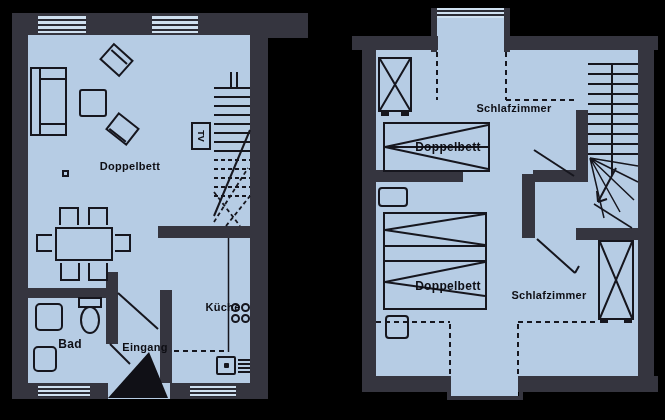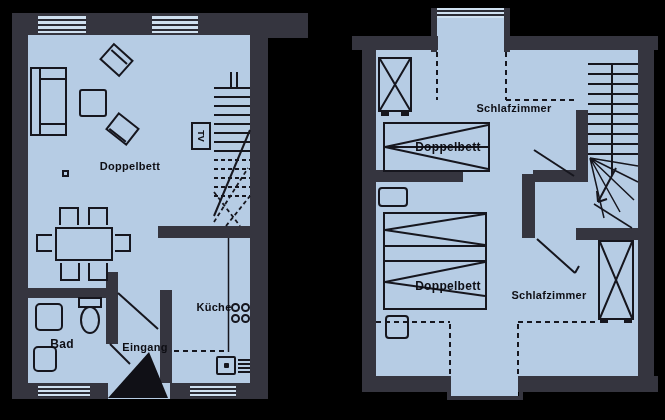--- a/index.html
+++ b/index.html
@@ -88,22 +88,22 @@
 
     <div class="furn circle" style="left:231px;top:303px;width:9px;height:9px;"></div>
     <div class="furn circle" style="left:241px;top:303px;width:9px;height:9px;"></div>
     <div class="furn circle" style="left:231px;top:314px;width:9px;height:9px;"></div>
     <div class="furn circle" style="left:241px;top:314px;width:9px;height:9px;"></div>
     <div class="furn" style="left:216px;top:356px;width:20px;height:19px;border-radius:2px;"></div>
     <div class="dark" style="left:224px;top:363px;width:5px;height:5px;border-radius:1px;"></div>
     <div class="radiator" style="left:238px;top:357px;width:12px;height:17px;"></div>
 
     <div class="lbl fs13" style="left:84px;top:160px;width:92px;">Doppelbett</div>
-    <div class="lbl fs13" style="left:190px;top:301px;width:48px;">Küche</div>
-    <div class="lbl fs12" style="left:44px;top:337px;width:36px;">Bad</div>
+    <div class="lbl fs13" style="left:199px;top:301px;width:48px;">Küche</div>
+    <div class="lbl fs12" style="left:52px;top:337px;width:36px;">Bad</div>
     <div class="lbl fs13" style="left:116px;top:341px;width:58px;">Eingang</div>
   </div>
 
   <div class="grp">
     <div class="floor" style="left:376px;top:50px;width:262px;height:326px;"></div>
     <div class="floor" style="left:437px;top:18px;width:67px;height:34px;"></div>
     <div class="floor" style="left:451px;top:376px;width:67px;height:22px;"></div>
 
     <div class="wall" style="left:362px;top:36px;width:14px;height:356px;"></div>
     <div class="wall" style="left:352px;top:36px;width:86px;height:14px;"></div>

